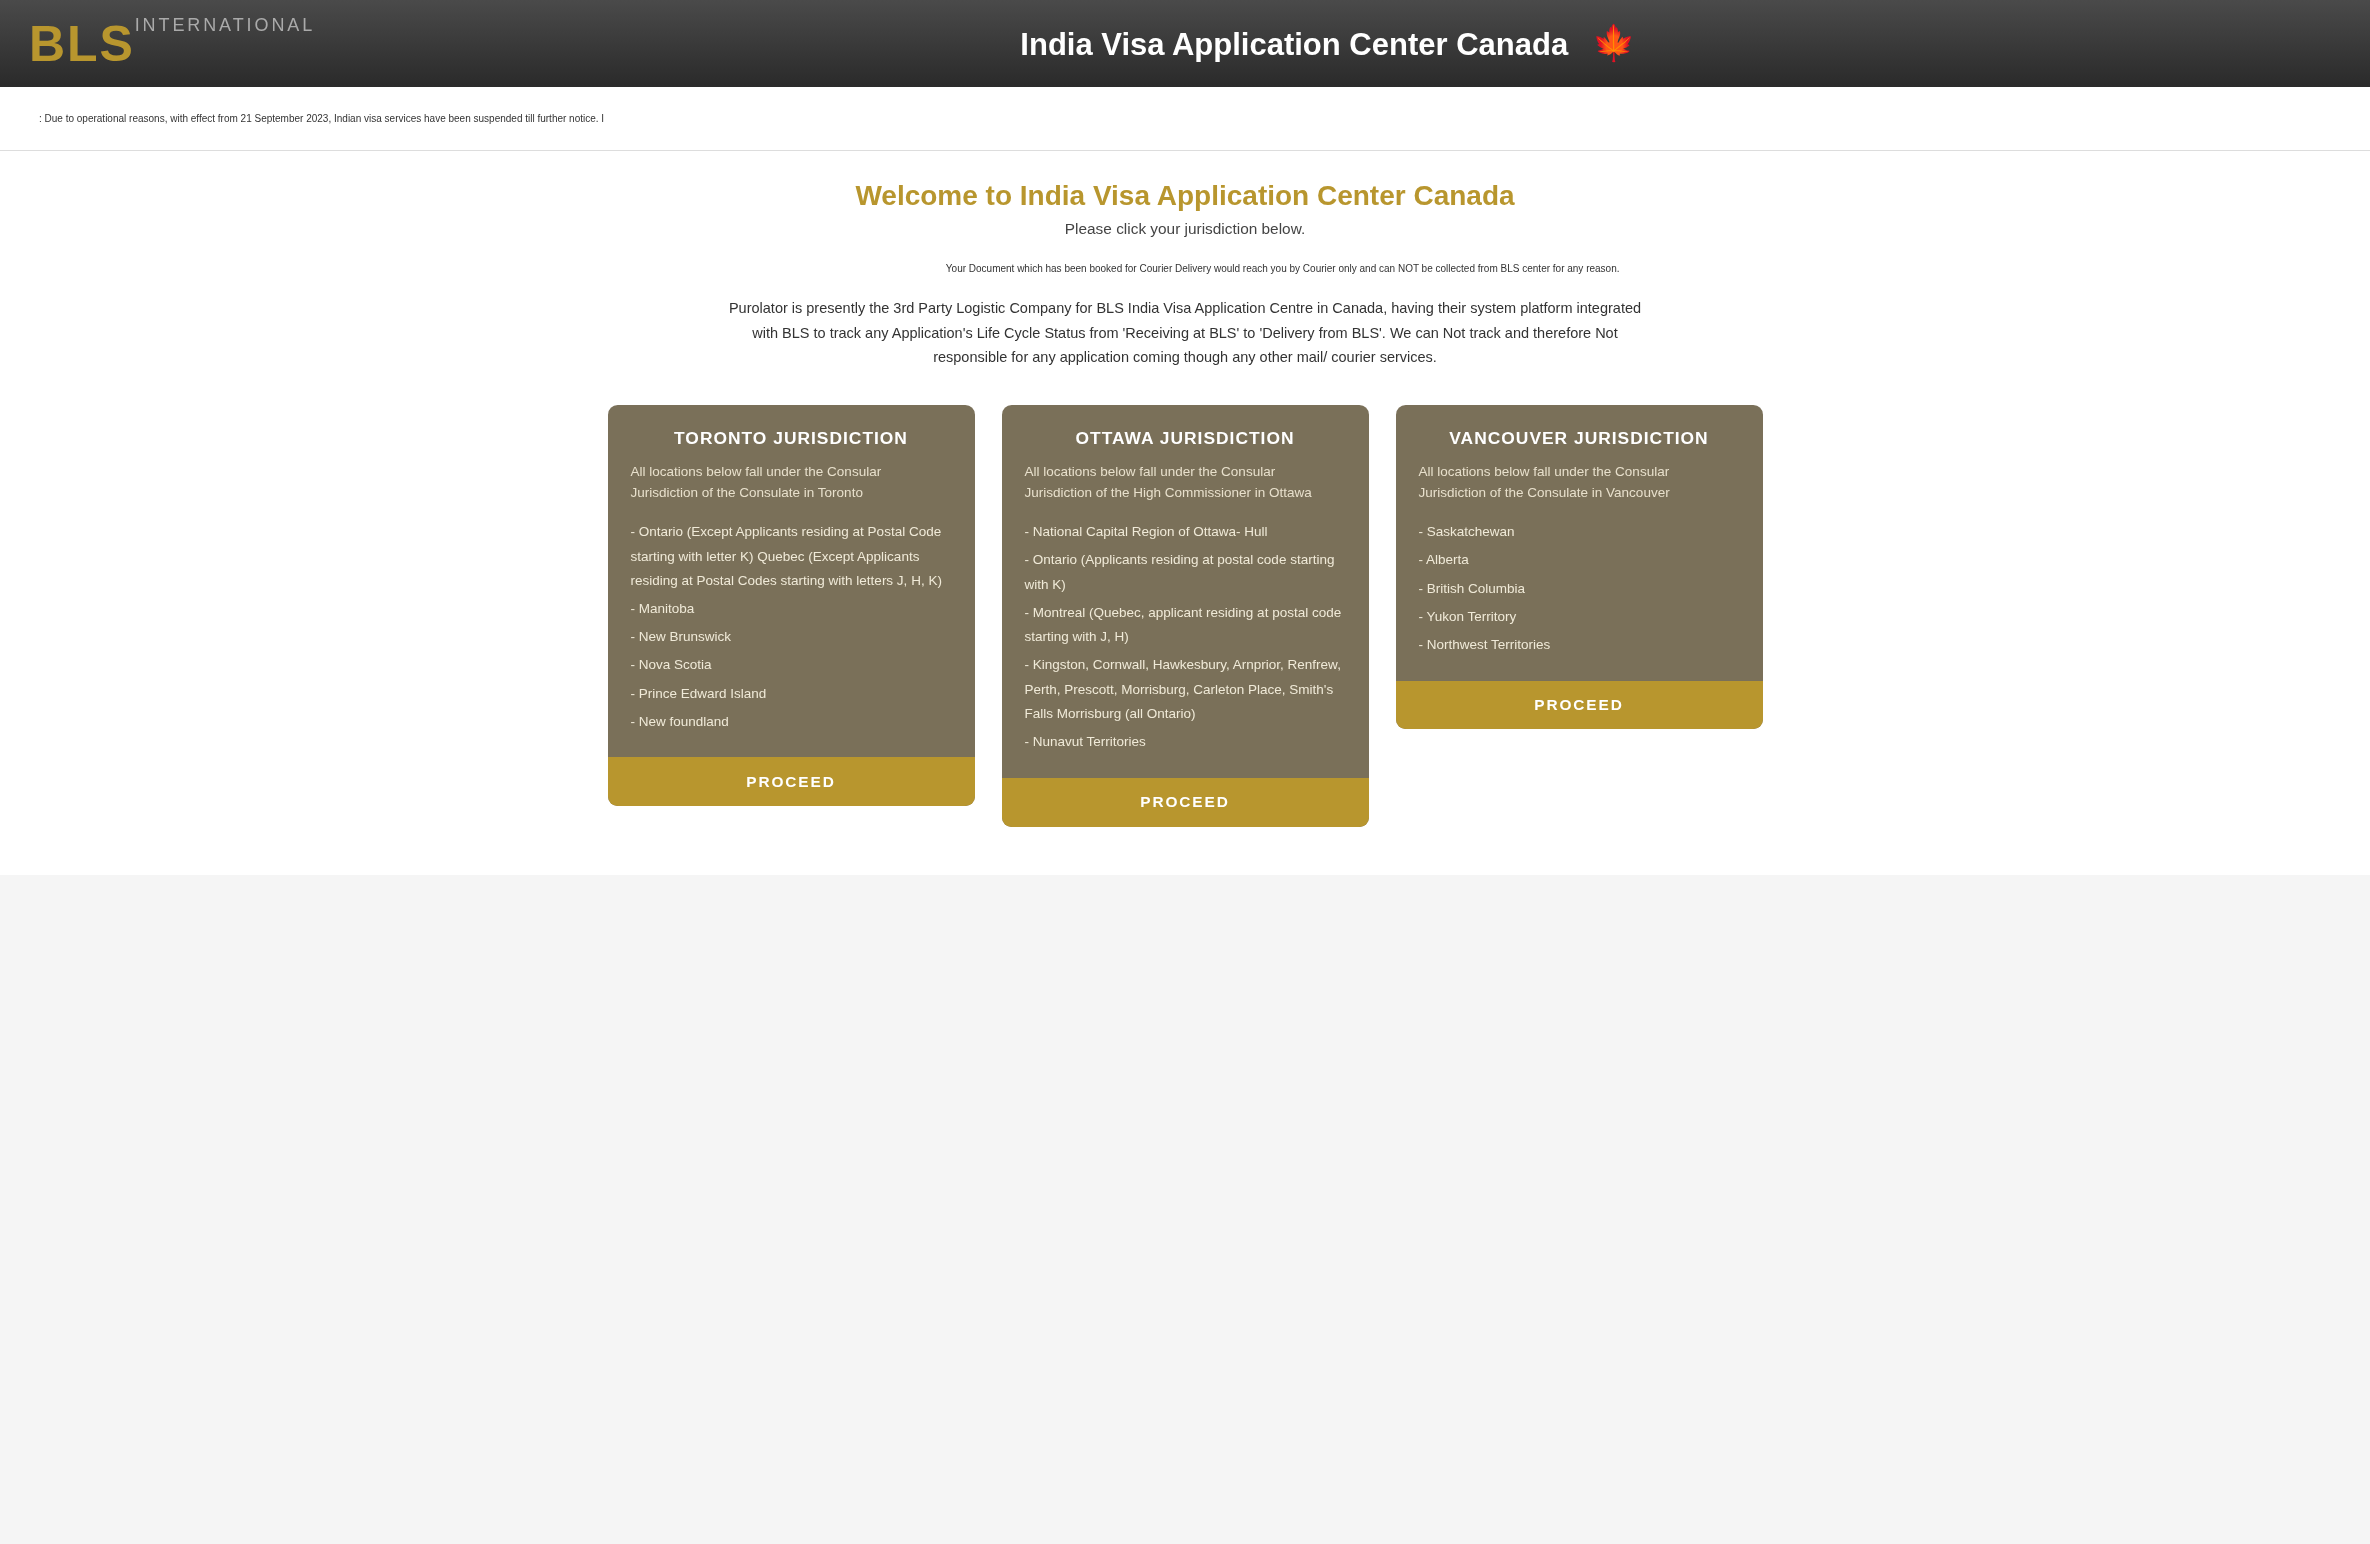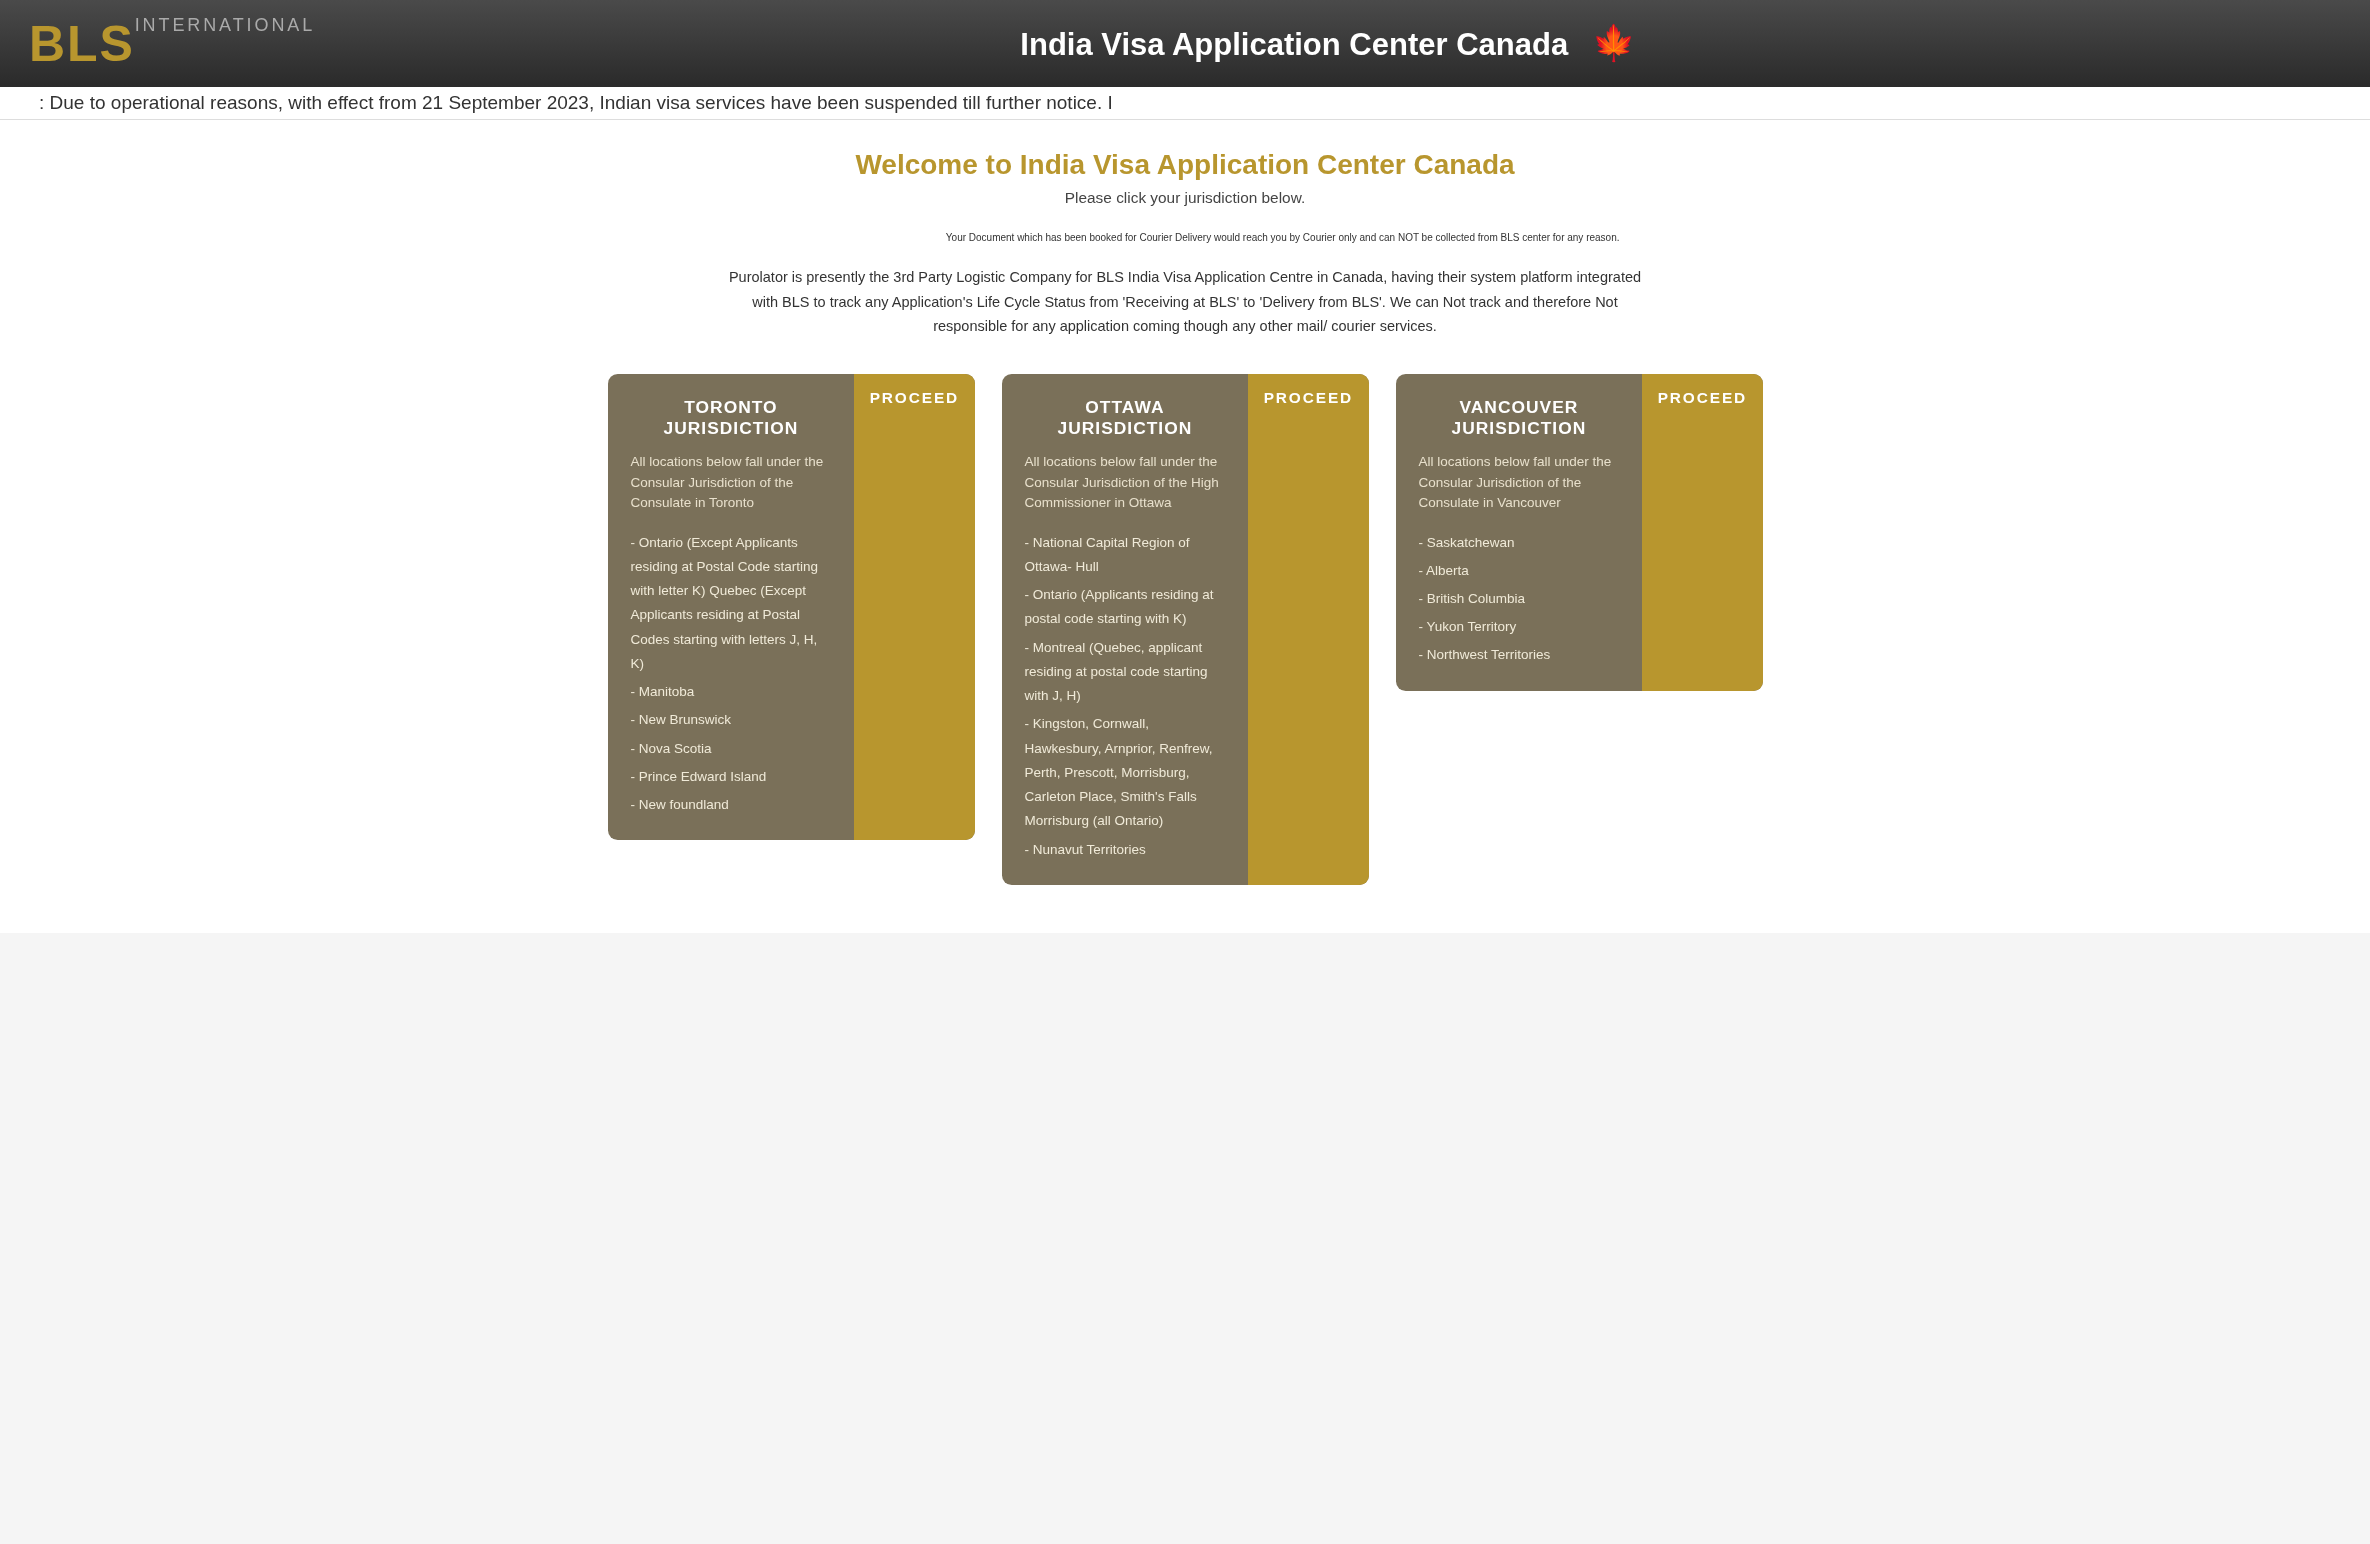--- a/index.html
+++ b/index.html
@@ -48,22 +48,22 @@
     }
     .flag-icon {
       font-size: 35px;
       margin-left: 15.4px;
     }
 
     
     .notice-bar {
       background: #fff;
       border-bottom: 1px solid #ddd;
-      padding: 5px 39px;
-      font-size: 19px;
+      padding: 26px 39px;
+      font-size: 10px;
       color: #333;
       white-space: nowrap;
       overflow: hidden;
     }
 
     
     .main-content {
       background: #fff;
       padding: 29px 58px 48px;
     }
@@ -113,21 +113,21 @@
       align-items: flex-start;
     }
 
     .card {
       background: #7a7059;
       border-radius: 9.7px;
       flex: 1;
       max-width: 367px;
       min-width: 270px;
       display: flex;
-      flex-direction: row;
+      flex-direction: column;
       overflow: hidden;
     }
 
     .card-body {
       padding: 23px 23px 19.3px;
       flex: 1;
     }
 
     .card-title {
       font-size: 17.4px;

